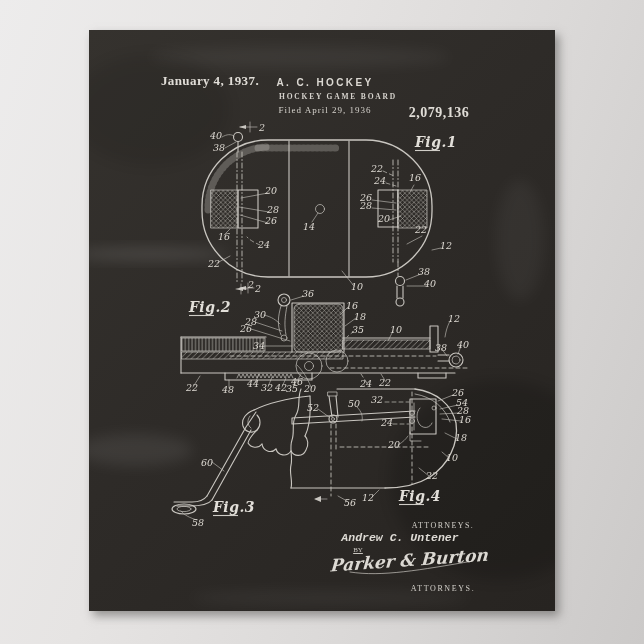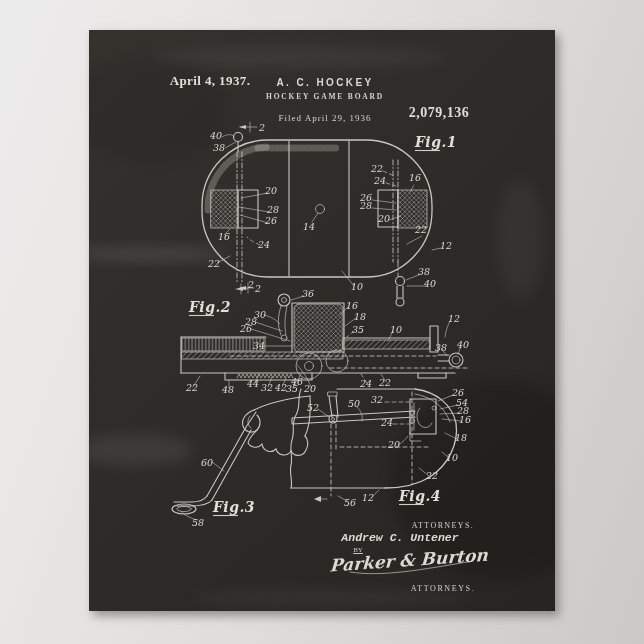--- a/index.html
+++ b/index.html
@@ -8,21 +8,21 @@
         font-family:"Liberation Serif",serif;}
   .poster{position:absolute;left:89px;top:30px;width:466px;height:581px;
           background:linear-gradient(135deg,#35322e 0%,#2e2b28 45%,#272421 100%);
           box-shadow:4px 5px 9px rgba(95,93,91,.6);}
   .poster svg{position:absolute;left:0;top:0;}
   .ptxt{position:absolute;transform:translate(-50%,-50%);white-space:nowrap;color:#e0ddd7;}
   .t-date{font:700 13px "Liberation Serif",serif;letter-spacing:.4px;}
   .t-name{font:700 10px "Liberation Sans",sans-serif;letter-spacing:2.4px;color:#dcd9d3;}
   .t-num{font:700 14px "Liberation Serif",serif;letter-spacing:.5px;margin-top:32px;}
   .t-title{font:700 7.5px "Liberation Serif",serif;letter-spacing:1.8px;color:#d6d3cd;}
-  .t-filed{font:400 9px "Liberation Serif",serif;letter-spacing:1px;color:#d6d3cd;margin-top:8px;}
+  .t-filed{font:400 9px "Liberation Serif",serif;letter-spacing:1px;color:#d6d3cd;}
   .t-inventor{font:400 8px "Liberation Serif",serif;letter-spacing:1.4px;color:#d3d0ca;}
   .t-invname{font:italic 700 11.5px "Liberation Mono",monospace;color:#dedbd5;}
   .t-by{font:400 7px "Liberation Serif",serif;color:#c9c6c0;text-decoration:underline;}
   .t-sig{font:italic 600 17px "DejaVu Serif",serif;transform:translate(-50%,-50%) rotate(-4deg) skewX(-10deg);color:#dcd9d3;}
   .t-att{font:400 8px "Liberation Serif",serif;letter-spacing:1.6px;color:#d3d0ca;}
   
   .ln{fill:none;stroke:#d7d4ce;stroke-width:1.1;stroke-linecap:round;stroke-linejoin:round;opacity:.92;}
   .thin{stroke-width:.7;}
   .ld{stroke-width:.75;opacity:.8;}
   .dash{stroke-dasharray:4 3;stroke-width:.85;}
@@ -323,24 +323,24 @@
           <line x1="415" x2="440" y1="150.5" y2="150.5" class="figul"></line>
           <text x="210" y="312" class="figlab">Fig.2</text>
           <line x1="189" x2="214" y1="315.5" y2="315.5" class="figul"></line>
           <text x="234" y="512" class="figlab">Fig.3</text>
           <line x1="213" x2="238" y1="515.5" y2="515.5" class="figul"></line>
           <text x="420" y="501" class="figlab">Fig.4</text>
           <line x1="399" x2="424" y1="504.5" y2="504.5" class="figul"></line>
         </g>
     </svg>
 
-    <div class="ptxt t-date" style="left:121px;top:51px;">April 4, 1937.</div>
+    <div class="ptxt t-date" style="left:121px;top:51px;">January 4, 1937.</div>
     <div class="ptxt t-name" style="left:236px;top:52px;">A. C. HOCKEY</div>
     <div class="ptxt t-num" style="left:350px;top:51px;">2,079,136</div>
-    <div class="ptxt t-title" style="left:236px;top:66px;">HOCKEY GAME BOARD</div>
+    <div class="ptxt t-title" style="left:249px;top:66px;">HOCKEY GAME BOARD</div>
     <div class="ptxt t-filed" style="left:236px;top:80px;">Filed April 29, 1936</div>
 
     <div class="ptxt t-inventor" style="left:354px;top:495px;">ATTORNEYS.</div>
     <div class="ptxt t-invname" style="left:311px;top:507px;">Andrew C. Untener</div>
     <div class="ptxt t-by" style="left:269px;top:520px;">BY</div>
     <div class="ptxt t-sig" style="left:321px;top:530px;">Parker &amp; Burton</div>
     <div class="ptxt t-att" style="left:354px;top:558px;">ATTORNEYS.</div>
   </div>
 </div>
 

